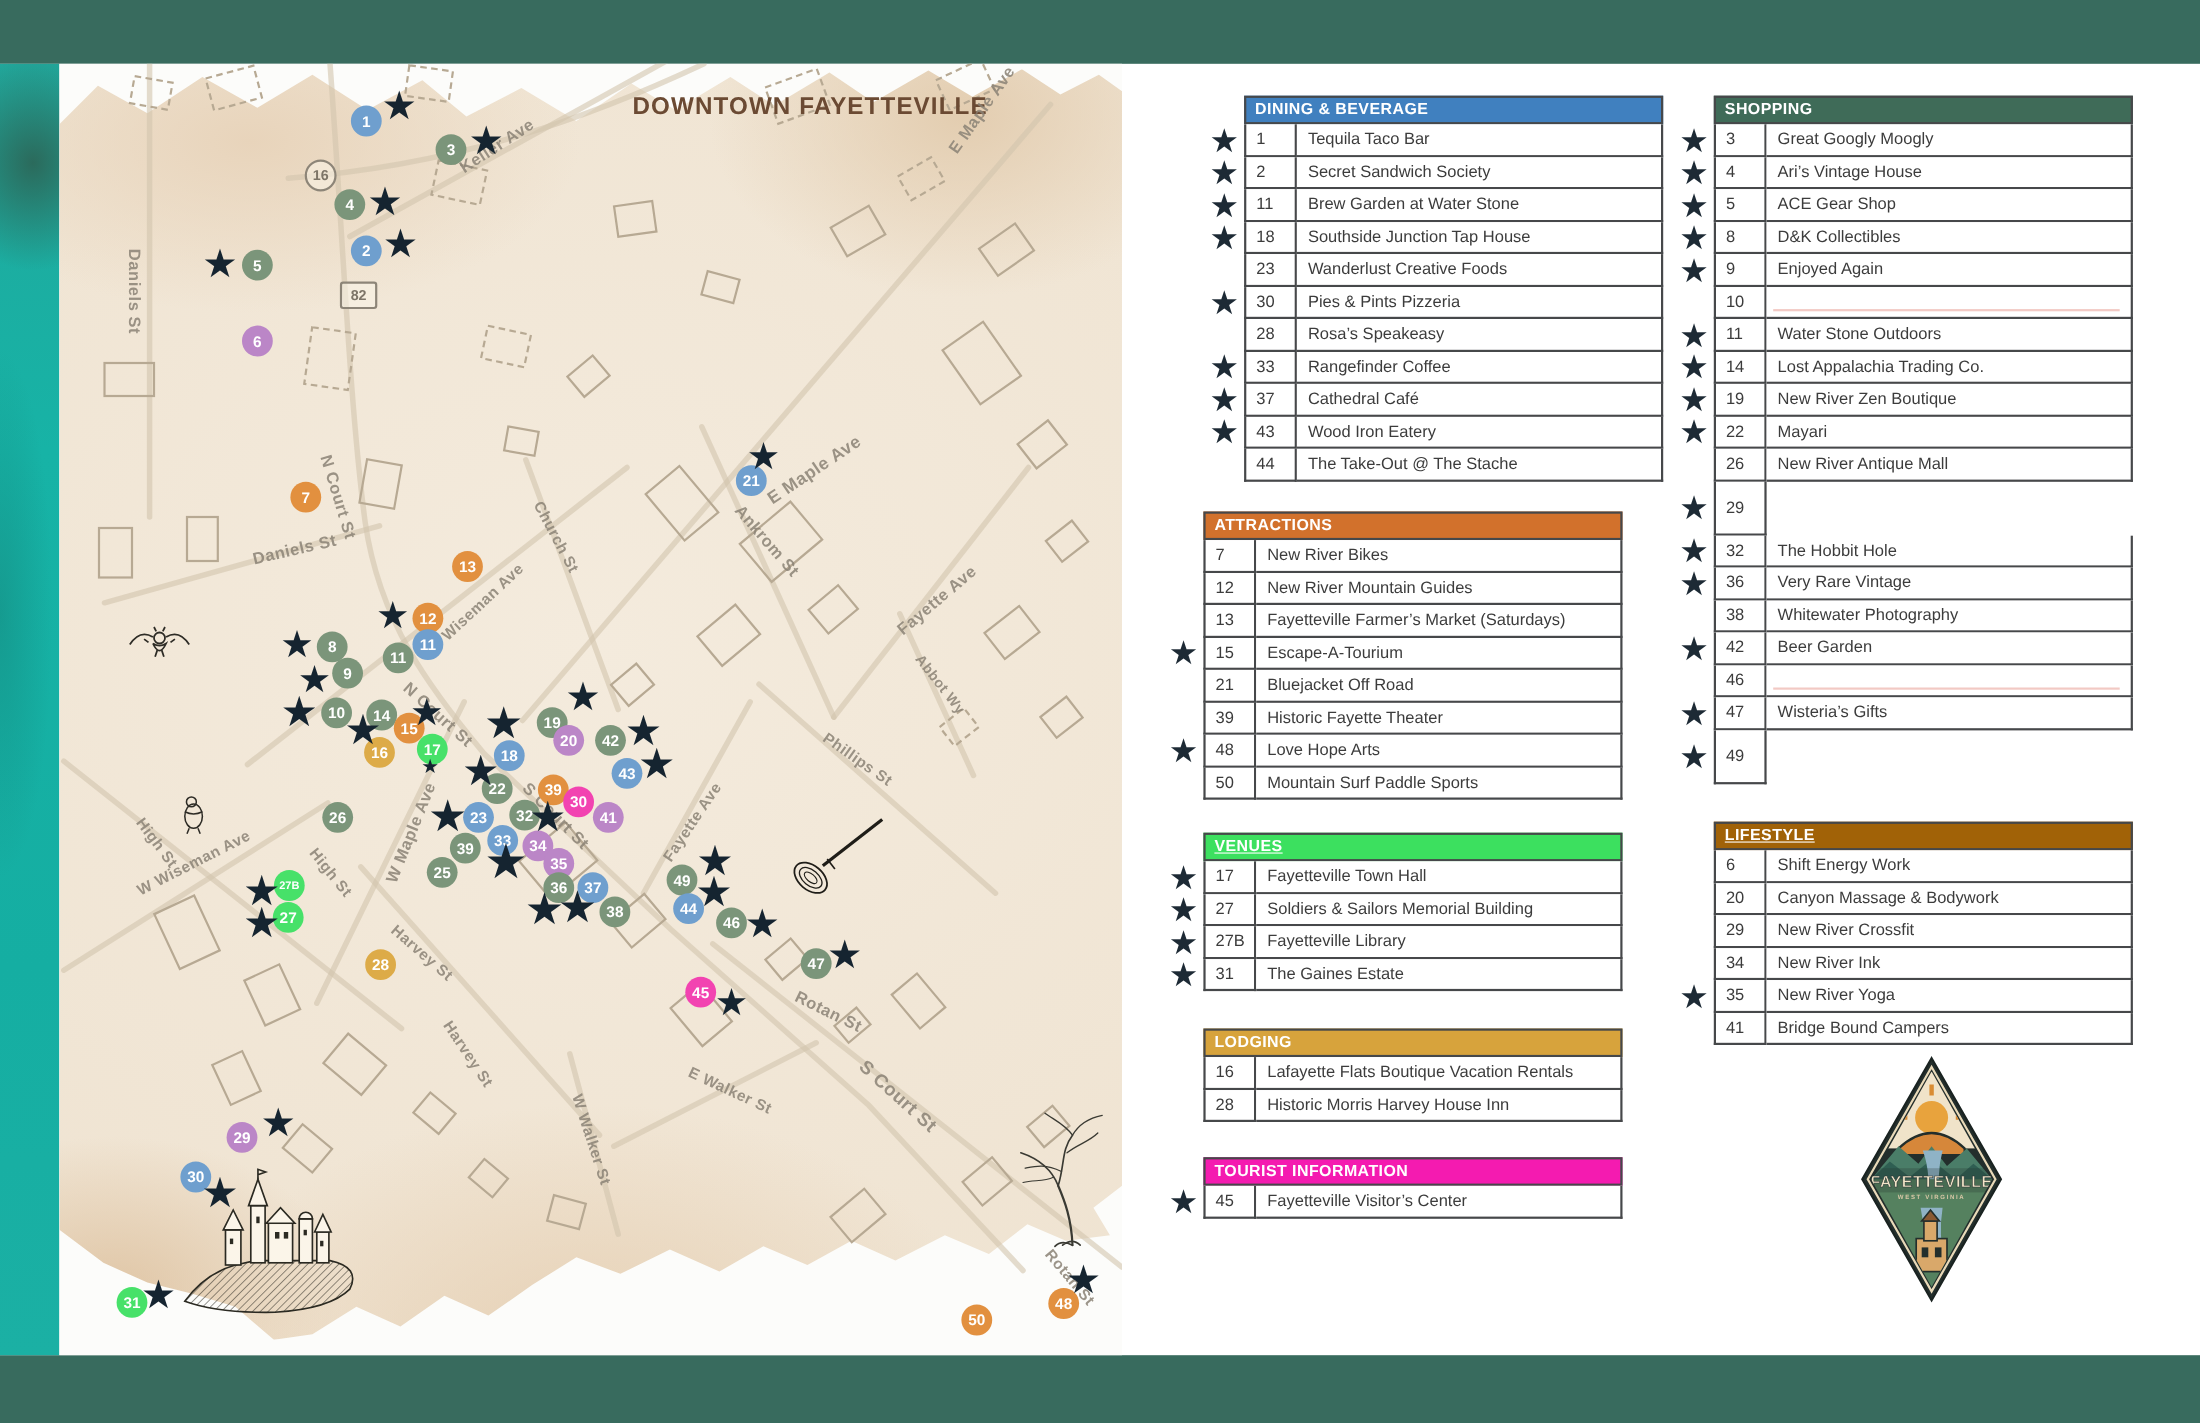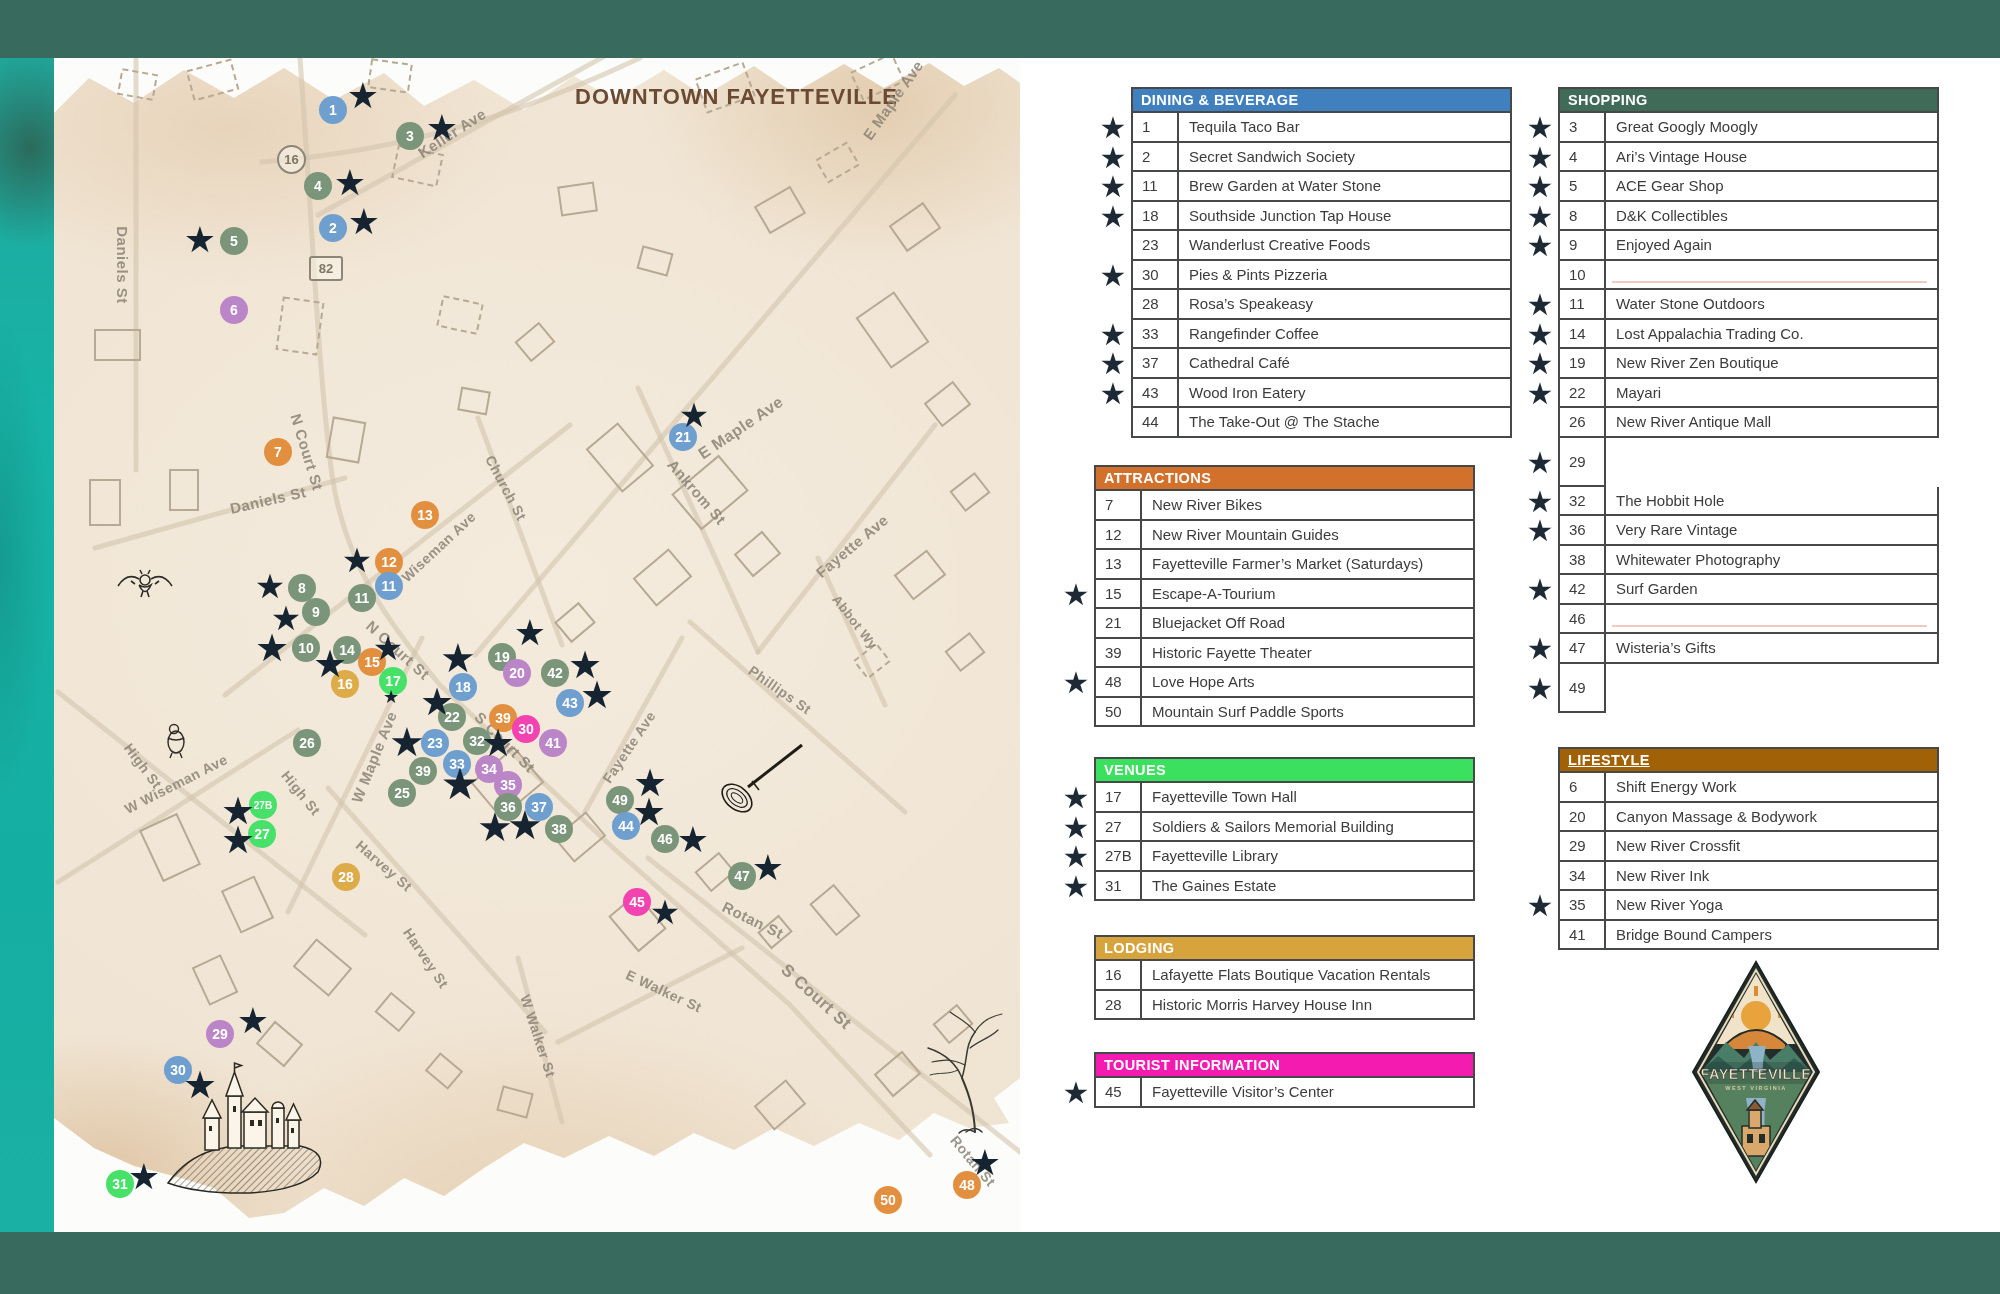--- a/index.html
+++ b/index.html
@@ -403,21 +403,21 @@
           <span class="lnum">48</span>
           <span class="lname">Love Hope Arts</span>
         </div>
         <div class="lrow" style="height: 29.5px;">
           <span class="lstar"></span>
           <span class="lnum">50</span>
           <span class="lname">Mountain Surf Paddle Sports</span>
         </div>
       </div>
       <div class="ltable" style="left: 1058px; top: 757px; width: 417px;">
-        <div class="lheader" style="background: rgb(60, 224, 95);">VENUES</div>
+        <div class="lheader" style="background: rgb(60, 224, 95); text-decoration: underline;">VENUES</div>
         <div class="lrow" style="height: 29.5px;">
           <span class="lstar">★</span>
           <span class="lnum">17</span>
           <span class="lname">Fayetteville Town Hall</span>
         </div>
         <div class="lrow" style="height: 29.5px;">
           <span class="lstar">★</span>
           <span class="lnum">27</span>
           <span class="lname">Soldiers &amp; Sailors Memorial Building</span>
         </div>
@@ -527,21 +527,21 @@
           <span class="lname">Very Rare Vintage</span>
         </div>
         <div class="lrow" style="height: 29.5px;">
           <span class="lstar"></span>
           <span class="lnum">38</span>
           <span class="lname">Whitewater Photography</span>
         </div>
         <div class="lrow" style="height: 29.5px;">
           <span class="lstar">★</span>
           <span class="lnum">42</span>
-          <span class="lname">Surf Garden</span>
+          <span class="lname">Beer Garden</span>
         </div>
         <div class="lrow" style="height: 29.5px;">
           <span class="lstar"></span>
           <span class="lnum">46</span>
           <span class="lname">
             <i class="redact"></i>
           </span>
         </div>
         <div class="lrow" style="height: 29.5px;">
           <span class="lstar">★</span>

